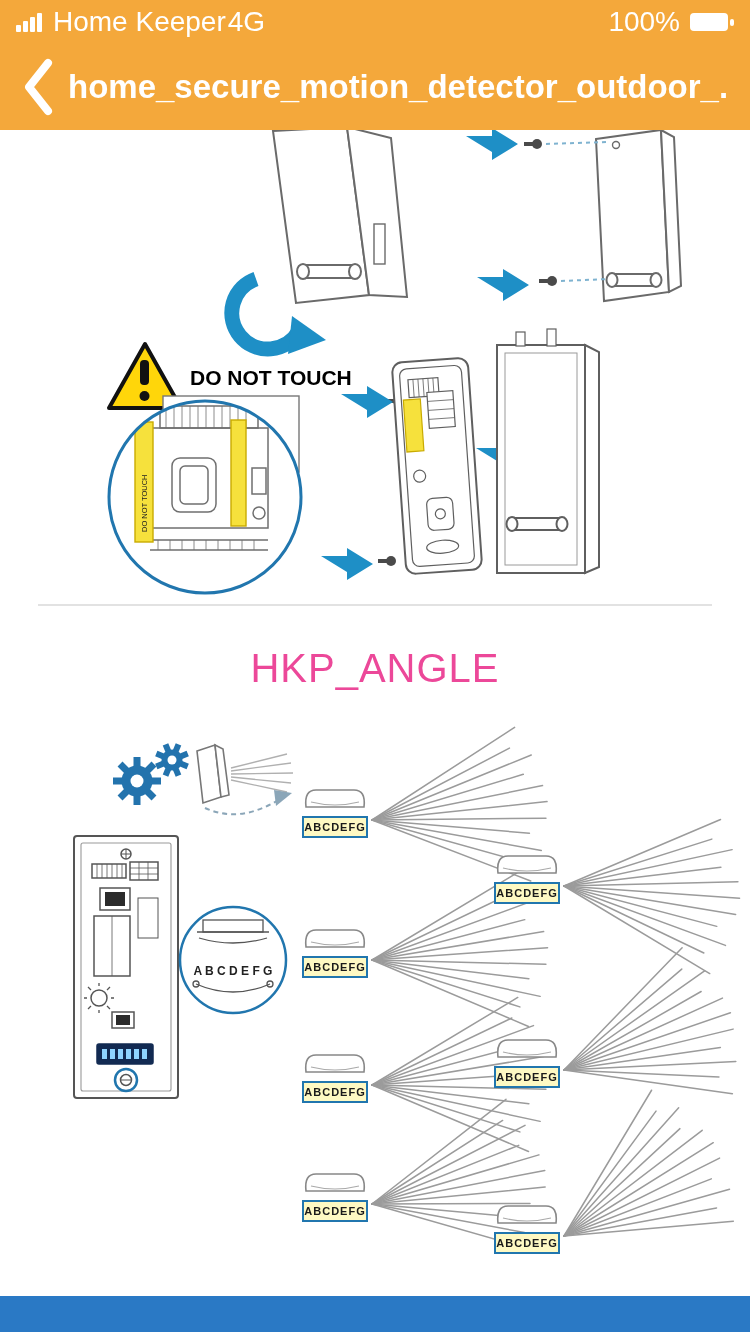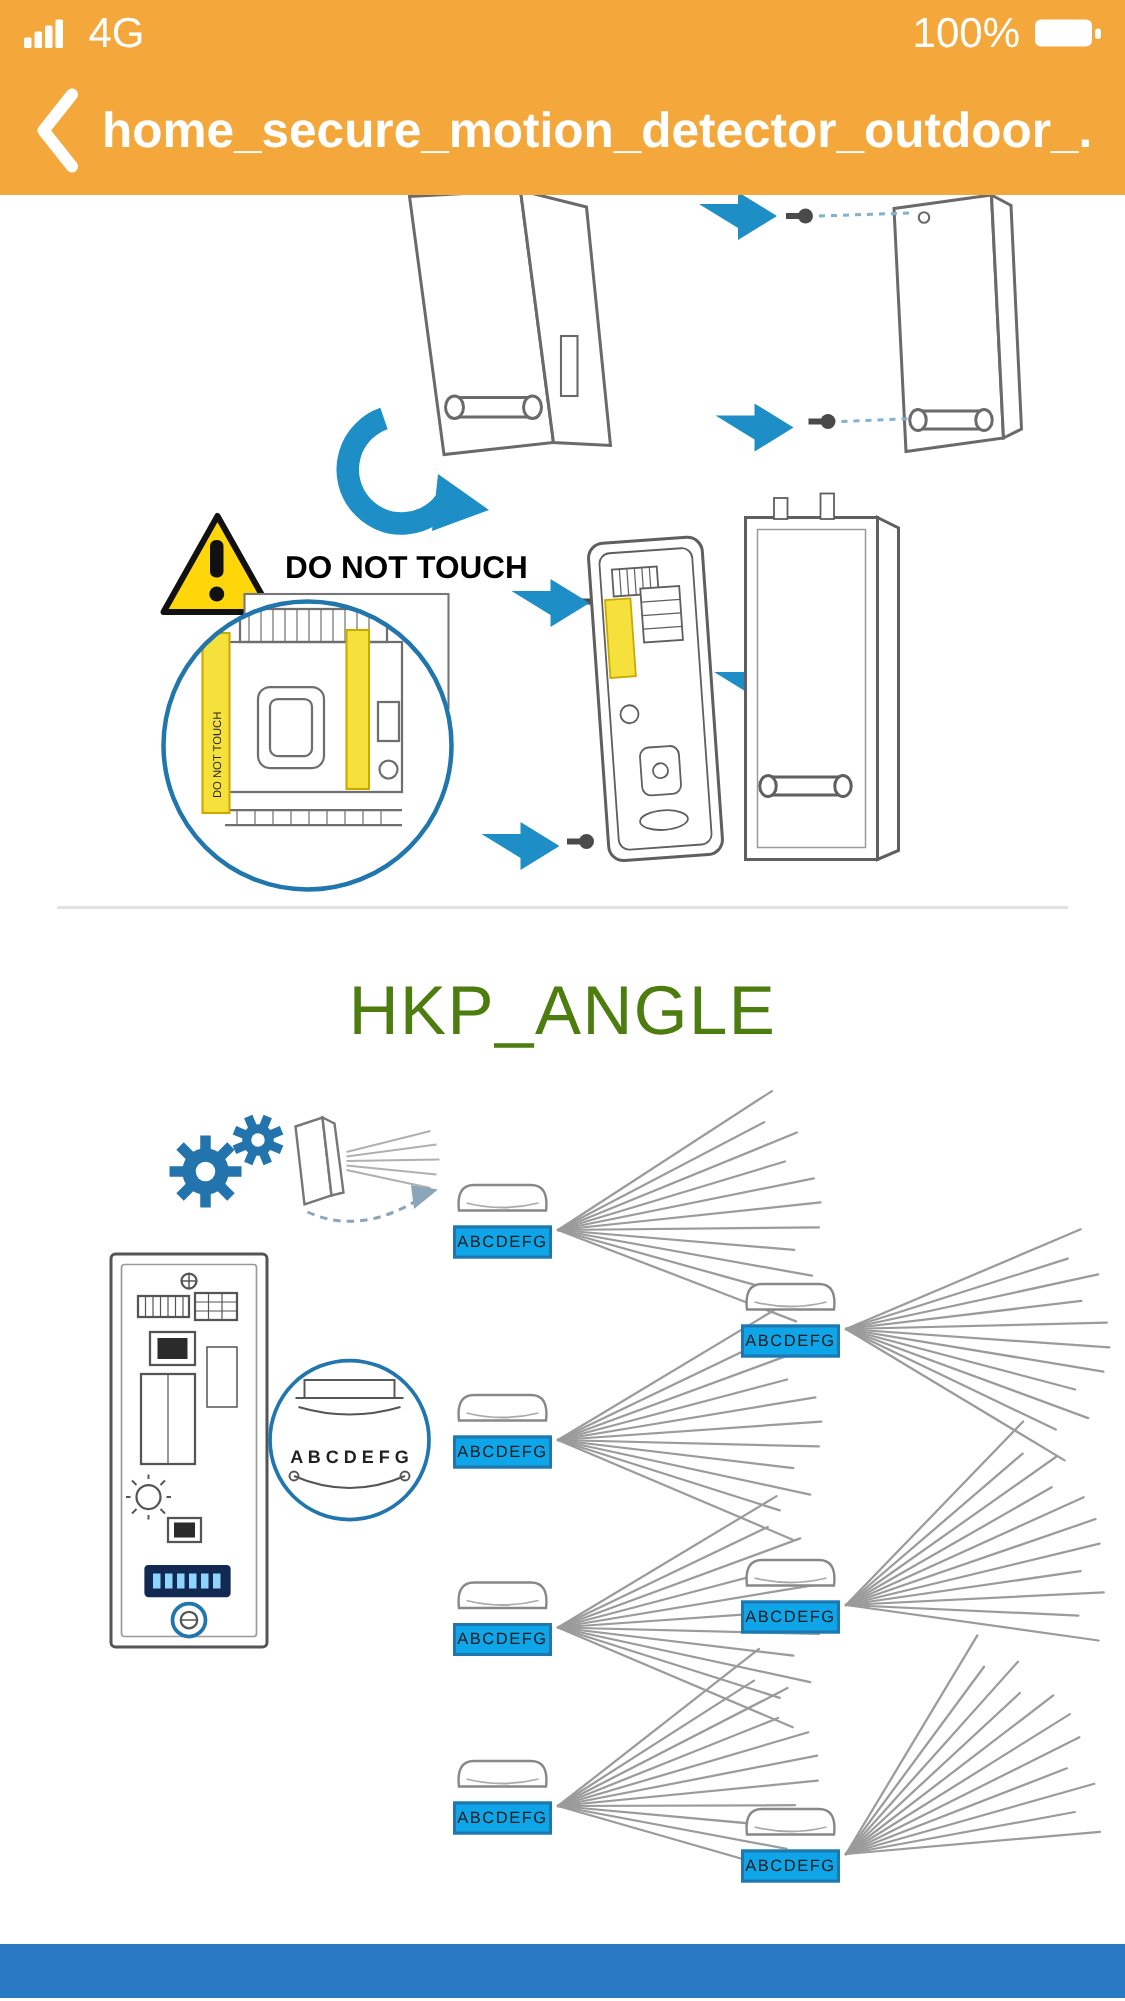--- a/index.html
+++ b/index.html
@@ -4,59 +4,60 @@
 <style>
   * { box-sizing: border-box; margin: 0; padding: 0; }
   html,body { background:#333; }
   body { font-family: "Liberation Sans", "DejaVu Sans", sans-serif; }
   .screen { position:relative; width:750px; height:1334px; background:#fff; overflow:hidden; margin:0 auto; }
 
   
   .statusbar { position:absolute; top:0; left:0; width:750px; height:44px; background:#F4A83B;
                color:#fff; display:flex; align-items:center; padding:0 16px; z-index:9; }
   .statusbar .carrier { font-size:28px; margin-left:10px; }
-  .statusbar .network { font-size:28px; margin-left:16px; }
+  .statusbar .network { font-size:28px; margin-left:2px; }
   .statusbar .time { position:absolute; left:0; right:0; text-align:center; font-size:30px; font-weight:bold; }
   .statusbar .right { margin-left:auto; display:flex; align-items:center; gap:10px; z-index:2; }
   .statusbar .battery-pct { font-size:28px; }
 
   .navbar { position:absolute; top:44px; left:0; width:750px; height:86px; background:#F4A83B;
             color:#fff; display:flex; align-items:center; padding:0 14px; z-index:9; }
   .navbar .back-btn { width:48px; height:72px; display:flex; align-items:center; justify-content:center; cursor:pointer; }
   .navbar .title { font-size:33px; font-weight:bold; margin-left:6px; white-space:nowrap; overflow:hidden; max-width:660px; }
 
   
   .content { position:absolute; top:128px; left:0; width:750px; height:1204px; background:#fff; }
   .diagram1 { position:absolute; top:0; left:0; }
   .divider { position:absolute; top:476px; left:38px; width:674px; height:2px; background:#e2e2e2; }
   .angle-title { position:absolute; top:518px; left:0; width:750px; text-align:center;
-                 font-size:46px; color:#4d7c0f; letter-spacing:1px; font-weight:400; }
+                 font-size:40px; color:#ec4899; letter-spacing:1px; font-weight:400; }
   .diagram2 { position:absolute; top:570px; left:0; z-index:1; }
 
   .beam-unit { position:absolute; width:66px; z-index:2; }
-  .beam-box { width:66px; height:22px; border:2px solid #2176AE; background:#0ea5e9; margin-top:2px;
+  .beam-box { width:66px; height:22px; border:2px solid #2176AE; background:#fef9c3; margin-top:2px;
               display:flex; align-items:center; justify-content:center;
-              font-size:11px; font-weight:normal; color:#1a1a1a; letter-spacing:1px; }
+              font-size:11px; font-weight:bold; color:#1a1a1a; letter-spacing:1px; }
 
   .footer-bar { position:absolute; top:1168px; left:0; width:750px; height:36px; background:#2A79C5; }
 </style>
 </head>
 <body>
 
 <div class="screen">
 
   <div class="statusbar">
     <svg width="27" height="20" viewBox="0 0 27 20">
       <g fill="#fff">
         <rect x="0" y="13" width="5" height="7" rx="1"></rect>
         <rect x="7" y="9" width="5" height="11" rx="1"></rect>
         <rect x="14" y="5" width="5" height="15" rx="1"></rect>
         <rect x="21" y="1" width="5" height="19" rx="1"></rect>
       </g>
     </svg>
+    <span class="carrier">Home Keeper</span>
     <span class="network">4G</span>
     <span class="right">
       <span class="battery-pct">100%</span>
       <svg width="44" height="22" viewBox="0 0 44 22">
         <rect x="0" y="2" width="38" height="18" rx="4" fill="#fff"></rect>
         <rect x="40" y="8" width="4" height="7" rx="2" fill="#fff"></rect>
       </svg>
     </span>
   </div>
 

